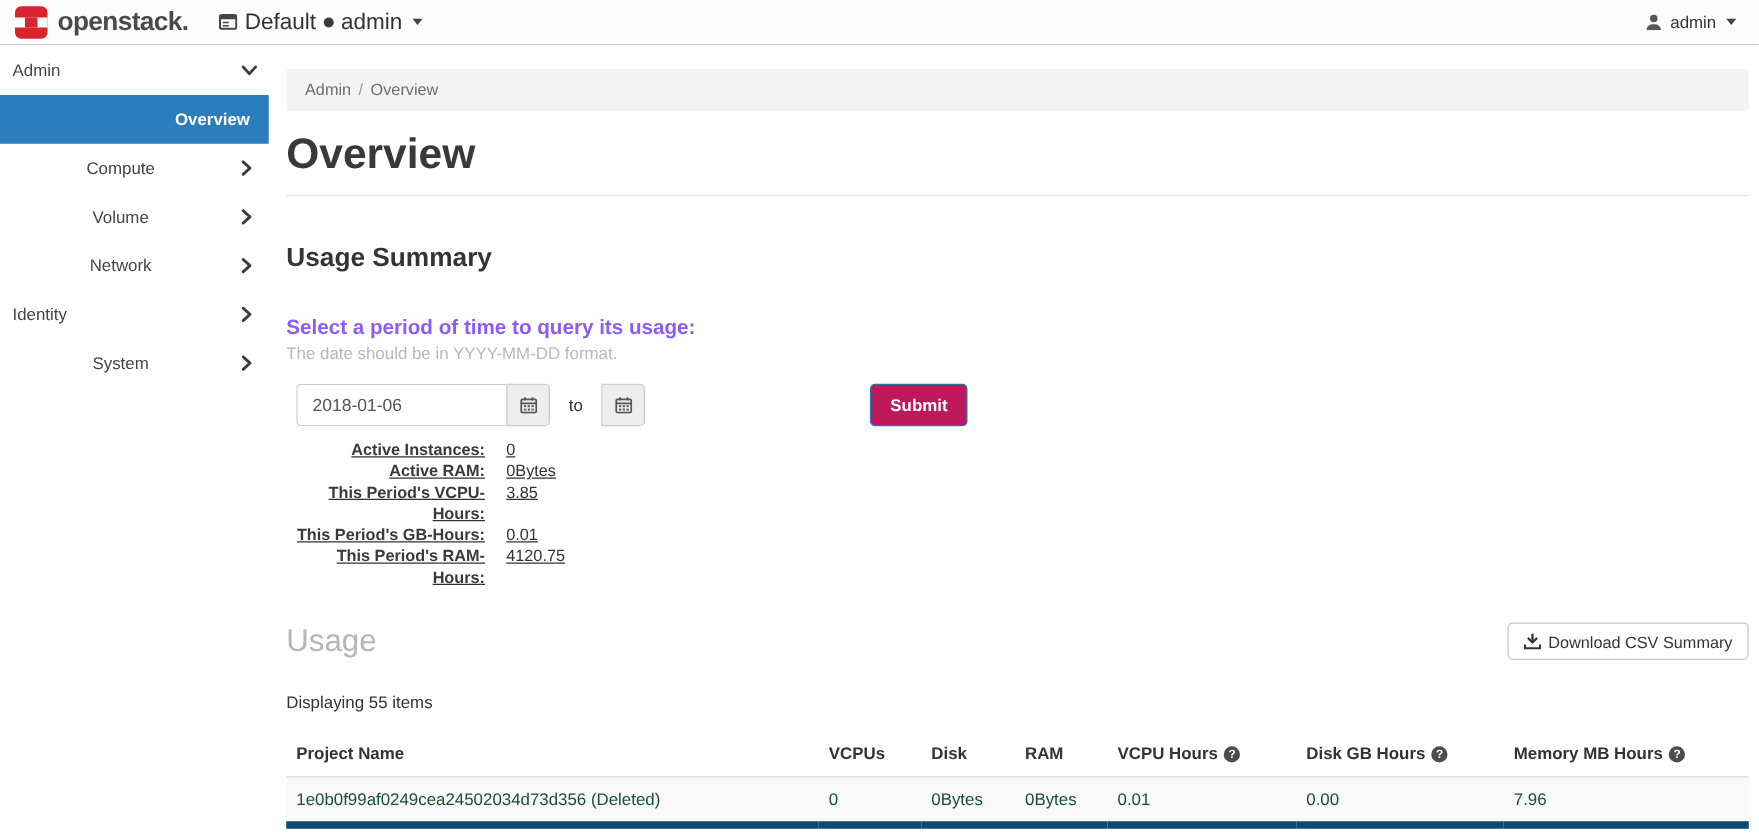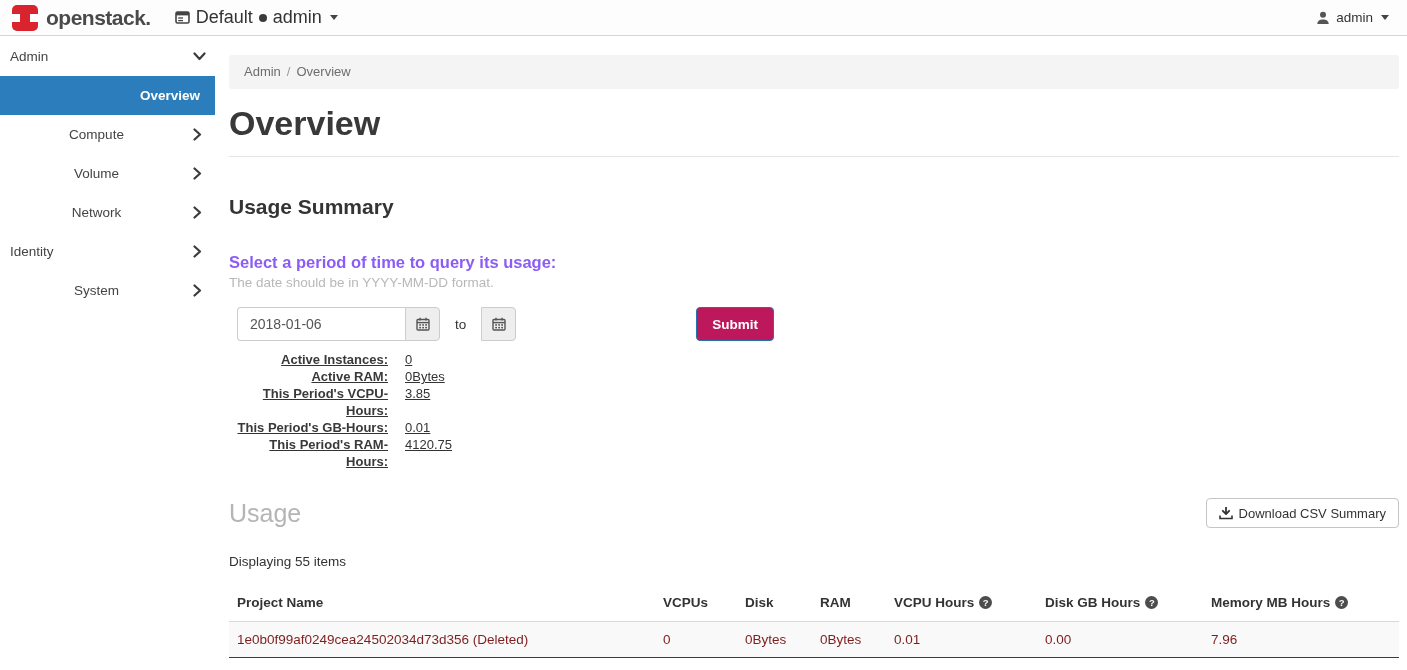--- a/index.html
+++ b/index.html
@@ -102,21 +102,21 @@
     display:flex; align-items:center; gap:6px;
     font-family:"Liberation Sans", sans-serif;
   }
   .count-text { font-size:13.5px; color:#333; margin:26px 0 15px 0; }
   
   table.usage { width:100%; border-collapse:collapse; font-size:13.5px; }
   table.usage th {
     text-align:left; font-weight:bold; color:#333;
     padding:11px 8px; border-bottom:1px solid #d9d9d9; cursor:pointer;
   }
-  table.usage td { padding:10px 8px; border-bottom:1px solid #0c4a6e; color:#7f1d1d; }
+  table.usage td { padding:10px 8px; border-bottom:6px solid #0c4a6e; color:#14532d; }
   table.usage tbody tr:nth-child(odd) { background:#f9f9f9; }
   table.usage th:nth-child(2) { width:82px; }
   table.usage th:nth-child(3) { width:75px; }
   table.usage th:nth-child(4) { width:74px; }
   table.usage th:nth-child(5) { width:151px; }
   table.usage th:nth-child(6) { width:166px; }
   table.usage th:nth-child(7) { width:196px; }
   .qmark {
     display:inline-block; width:13px; height:13px; border-radius:50%;
     background:#4d4d4d; color:#fff; font-size:9.5px; font-weight:bold;

